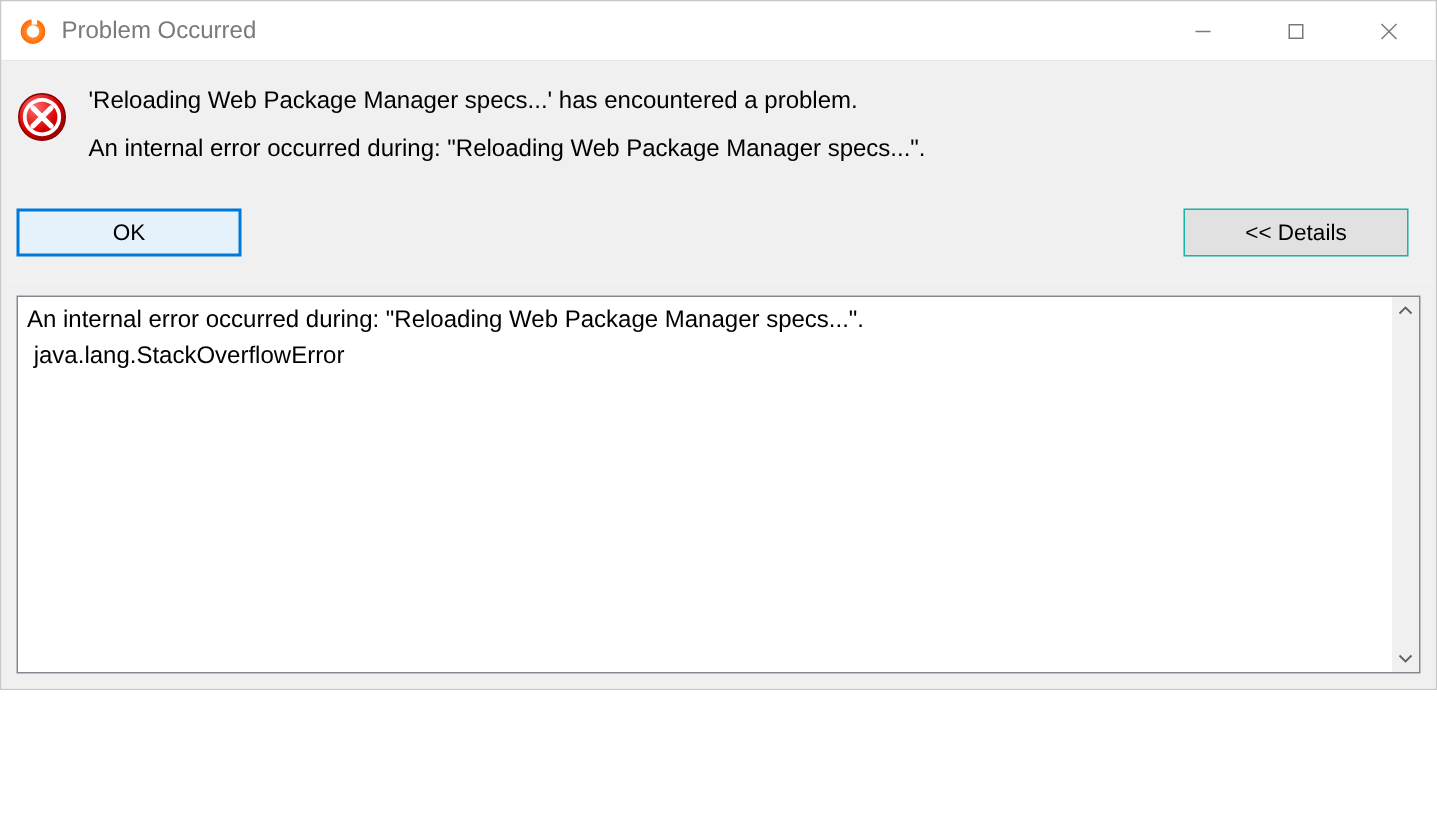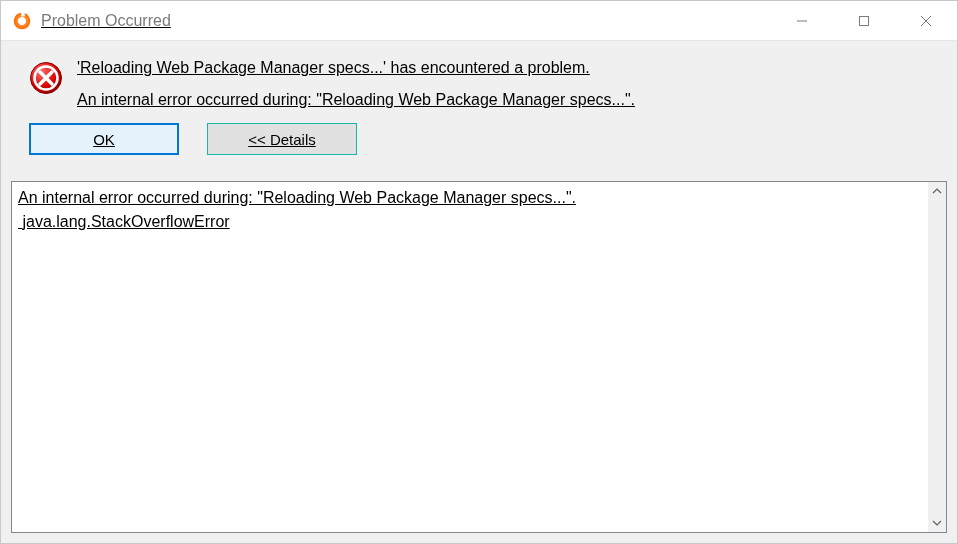--- a/index.html
+++ b/index.html
@@ -11,26 +11,25 @@
       width: 958px;
       height: 544px;
       font-family: "Segoe UI", Tahoma, sans-serif;
       font-size: 15px;
       background: #ffffff;
       color: #000;
       overflow: hidden;
     }
     .window {
       width: 958px;
-      height: 544px;
+      height: 460px;
       border: 1px solid #c8c8c8;
       display: flex;
       flex-direction: column;
       background: #ffffff;
-      text-decoration: underline;
     }
     
     .titlebar {
       height: 40px;
       display: flex;
       align-items: center;
       background: #ffffff;
       border-bottom: 1px solid #e6e6e6;
       flex: 0 0 auto;
     }
@@ -57,21 +56,21 @@
       width: 62px;
       height: 100%;
       display: flex;
       align-items: center;
       justify-content: center;
       color: #7a7a7a;
     }
     
     .upper-panel {
       background: #f0f0f0;
-      padding: 18px 18px 16px 28px;
+      padding: 18px 18px 16px 10px;
       display: flex;
       flex-direction: column;
       border-bottom: none;
       flex: 0 0 auto;
     }
     .message-row {
       display: flex;
       align-items: flex-start;
     }
     .error-icon {
@@ -88,23 +87,23 @@
       color: #000;
       font-size: 16px;
       margin-bottom: 14px;
     }
     .message-line2 {
       color: #000;
       font-size: 16px;
     }
     .button-row {
       display: flex;
-      justify-content: flex-start;
+      justify-content: space-between;
       gap: 28px;
-      margin-top: 14px;
+      margin-top: 30px;
     }
     .dlg-btn {
       min-width: 150px;
       height: 32px;
       background: #e1e1e1;
       border: 1px solid #14b8a6;
       font-size: 15px;
       font-family: inherit;
       display: flex;
       align-items: center;

